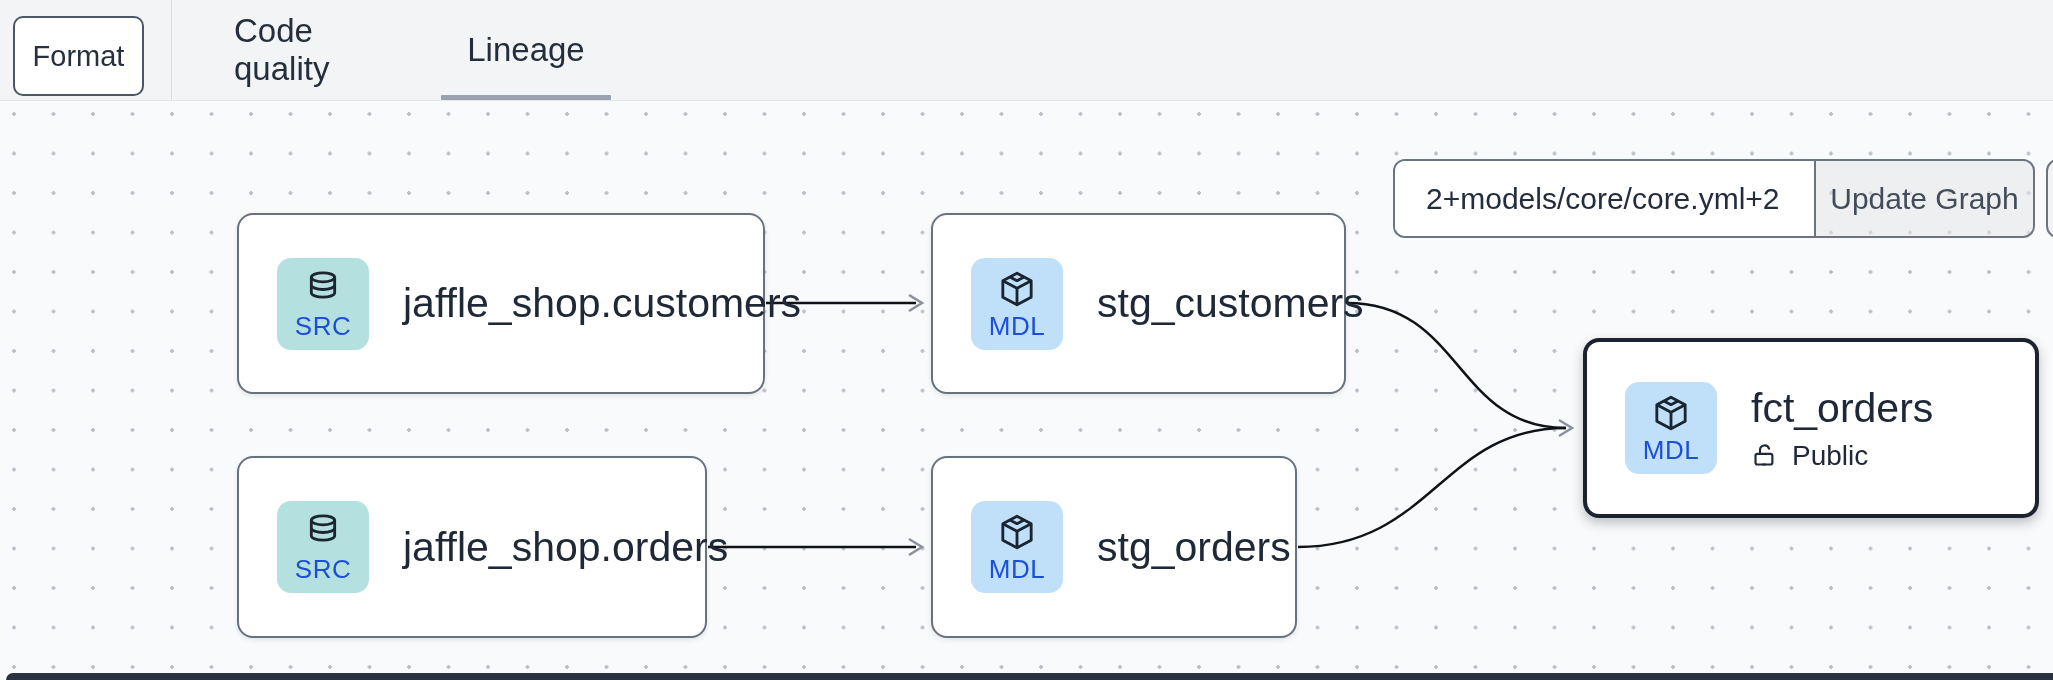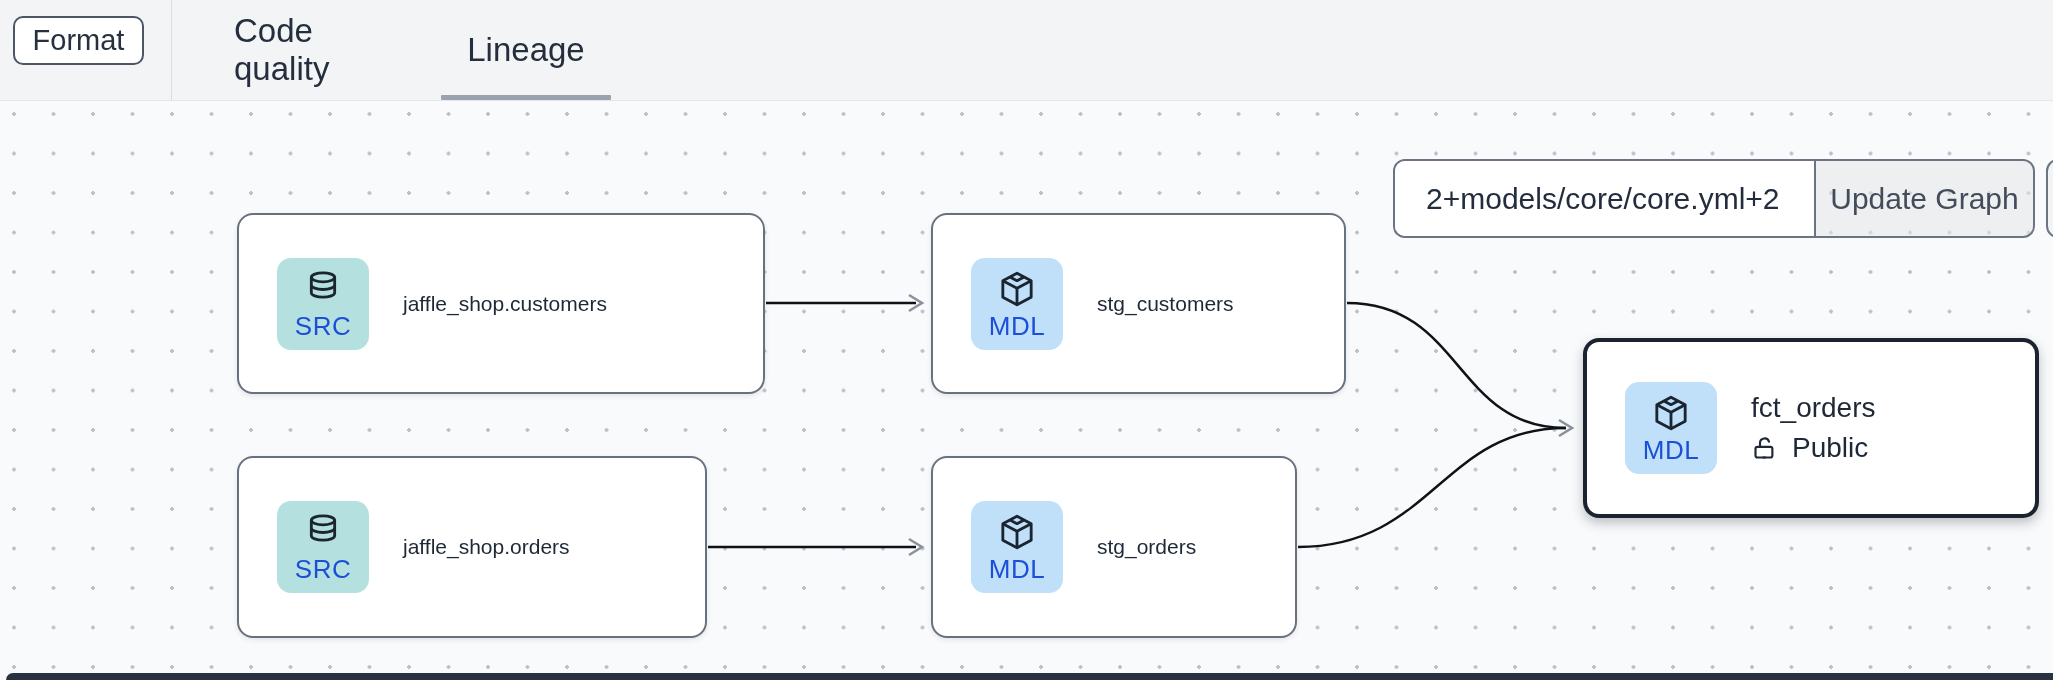--- a/index.html
+++ b/index.html
@@ -8,21 +8,21 @@
     font-family:"Liberation Sans", sans-serif;
     background:var(--canvas-bg,#f9fafb);
   }
   
   .topbar{
     position:absolute;left:0;top:0;width:2053px;height:101px;
     background:var(--topbar-bg,#f3f4f6);
     border-bottom:1px solid #e4e6e9;box-sizing:border-box;z-index:30;
   }
   .format-btn{
-    position:absolute;left:13px;top:16px;width:131px;height:49px;
+    position:absolute;left:13px;top:16px;width:131px;height:80px;
     background:#ffffff;border:2px solid #4c5664;border-radius:10px;
     display:flex;align-items:center;justify-content:center;
     font-size:29px;color:#27303e;cursor:pointer;box-sizing:border-box;
   }
   .topbar-divider{
     position:absolute;left:171px;top:0;width:1px;height:100px;background:#dadcdf;
   }
   .tab{
     position:absolute;top:0;height:100px;
     display:flex;align-items:center;justify-content:center;
@@ -54,23 +54,23 @@
     border:4px solid var(--selected-border,#1b2230);
     box-shadow:0 5px 12px rgba(30,40,54,0.28);z-index:6;
   }
   .node-icon{
     width:92px;height:92px;border-radius:14px;flex-shrink:0;
     display:flex;flex-direction:column;align-items:center;justify-content:center;
   }
   .node-icon.src{background:var(--src-icon-bg,#b5e0e0);}
   .node-icon.mdl{background:var(--mdl-icon-bg,#bfe0f8);}
   .icon-type{font-size:26px;color:#1d4ed8;line-height:1;margin-top:4px;letter-spacing:0.5px;}
-  .node-label{margin-left:34px;font-size:21px;color:#1e2836;white-space:nowrap;}
+  .node-label{margin-left:34px;font-size:41px;color:#1e2836;white-space:nowrap;}
   .node-text{margin-left:34px;display:flex;flex-direction:column;gap:8px;}
-  .node-title{font-size:28px;color:#1e2836;white-space:nowrap;}
+  .node-title{font-size:41px;color:#1e2836;white-space:nowrap;}
   .node-access{display:flex;align-items:center;gap:14px;font-size:28px;color:#1e2836;}
   
   .selector{
     position:absolute;left:1357px;top:58px;height:79px;display:flex;
     border:2px solid #6b7480;border-radius:12px;overflow:hidden;
     box-sizing:border-box;z-index:10;background:transparent;margin-left:36px;
   }
   .selector-input{
     width:388px;height:100%;border:none;outline:none;background:#ffffff;
     padding:0 0 0 31px;font-size:30px;color:#232d3d;

